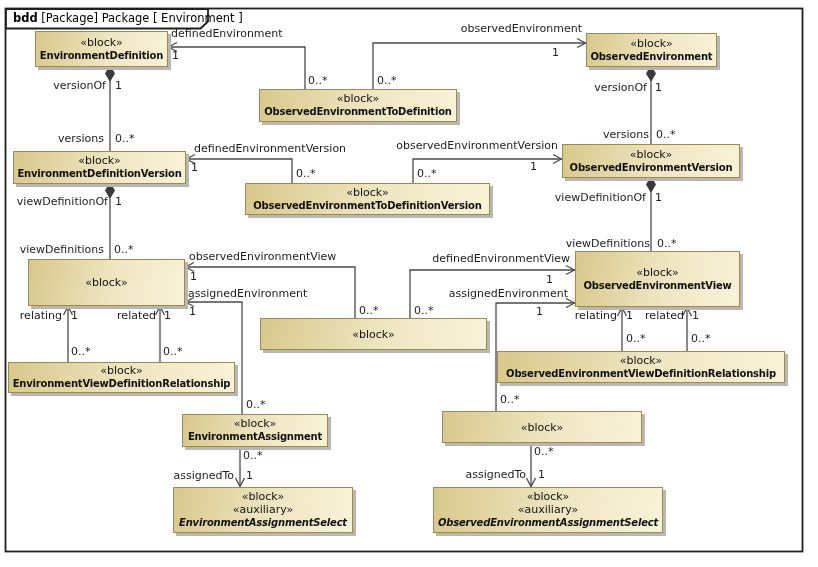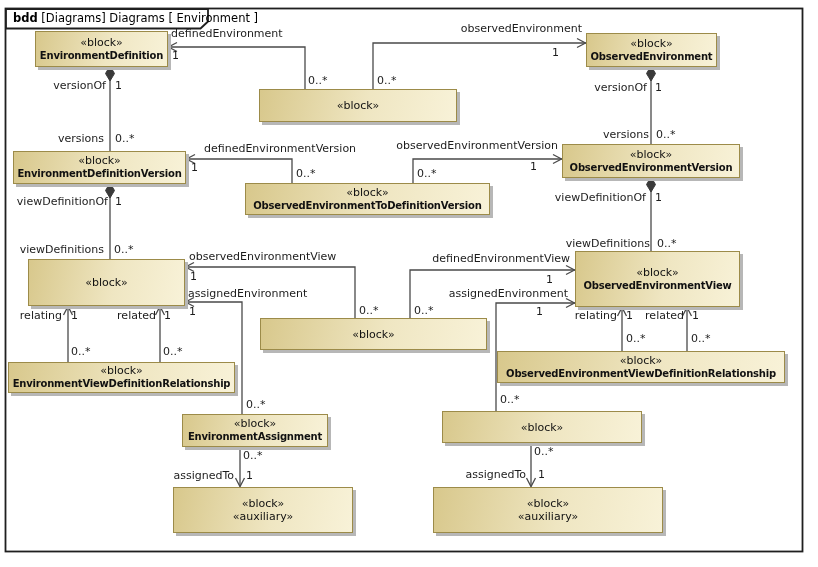--- a/index.html
+++ b/index.html
@@ -101,32 +101,33 @@
     <g>
       <path d="M240,447 V486.5"></path>
       <path d="M235.5,478 L240,486.5 L244.5,478"></path>
     </g>
     <g>
       <path d="M531,443 V486.5"></path>
       <path d="M526.5,478 L531,486.5 L535.5,478"></path>
     </g>
   </svg>
 
-  <span class="tabtext"><span class="b">bdd</span>&nbsp;<span>[Diagrams] Diagrams [ Environment ]</span></span>
+  <span class="tabtext"><span class="b">bdd</span>&nbsp;<span>[Package] Package [ Environment ]</span></span>
 
   <div class="block" style="left:35px;top:31px;width:133px;height:36px">
     <div class="stereo">«block»</div>
     <div class="bname">EnvironmentDefinition</div>
   </div>
   <div class="block" style="left:586px;top:33px;width:131px;height:34px">
     <div class="stereo">«block»</div>
     <div class="bname">ObservedEnvironment</div>
   </div>
   <div class="block" style="left:259px;top:89px;width:198px;height:33px">
     <div class="stereo">«block»</div>
+    <div class="bname">ObservedEnvironmentToDefinition</div>
   </div>
   <div class="block" style="left:13px;top:151px;width:173px;height:33px">
     <div class="stereo">«block»</div>
     <div class="bname">EnvironmentDefinitionVersion</div>
   </div>
   <div class="block" style="left:562px;top:144px;width:178px;height:34px">
     <div class="stereo">«block»</div>
     <div class="bname">ObservedEnvironmentVersion</div>
   </div>
   <div class="block" style="left:245px;top:183px;width:245px;height:32px">
@@ -154,24 +155,26 @@
   <div class="block" style="left:182px;top:414px;width:146px;height:33px">
     <div class="stereo">«block»</div>
     <div class="bname">EnvironmentAssignment</div>
   </div>
   <div class="block" style="left:442px;top:411px;width:200px;height:32px">
     <div class="stereo">«block»</div>
   </div>
   <div class="block aux" style="left:173px;top:487px;width:180px;height:46px">
     <div class="stereo">«block»</div>
     <div class="stereo">«auxiliary»</div>
+    <div class="bname">EnvironmentAssignmentSelect</div>
   </div>
   <div class="block aux" style="left:433px;top:487px;width:230px;height:46px">
     <div class="stereo">«block»</div>
     <div class="stereo">«auxiliary»</div>
+    <div class="bname">ObservedEnvironmentAssignmentSelect</div>
   </div>
 
   <span class="lbl" style="right:712px;top:79px">versionOf</span>
   <span class="lbl" style="left:115px;top:79px">1</span>
   <span class="lbl" style="right:714px;top:132px">versions</span>
   <span class="lbl" style="left:115px;top:132px">0..*</span>
 
   <span class="lbl" style="right:171px;top:81px">versionOf</span>
   <span class="lbl" style="left:655px;top:81px">1</span>
   <span class="lbl" style="right:169px;top:128px">versions</span>
@@ -188,21 +191,21 @@
   <span class="lbl" style="left:657px;top:237px">0..*</span>
 
   <span class="lbl" style="left:171px;top:27px">definedEnvironment</span>
   <span class="lbl" style="left:172px;top:49px">1</span>
   <span class="lbl" style="left:308px;top:74px">0..*</span>
 
   <span class="lbl" style="right:236px;top:22px">observedEnvironment</span>
   <span class="lbl" style="left:552px;top:46px">1</span>
   <span class="lbl" style="left:377px;top:74px">0..*</span>
 
-  <span class="lbl" style="left:204px;top:142px">definedEnvironmentVersion</span>
+  <span class="lbl" style="left:194px;top:142px">definedEnvironmentVersion</span>
   <span class="lbl" style="left:191px;top:161px">1</span>
   <span class="lbl" style="left:296px;top:167px">0..*</span>
 
   <span class="lbl" style="right:260px;top:139px">observedEnvironmentVersion</span>
   <span class="lbl" style="left:530px;top:160px">1</span>
   <span class="lbl" style="left:417px;top:167px">0..*</span>
 
   <span class="lbl" style="left:189px;top:250px">observedEnvironmentView</span>
   <span class="lbl" style="left:190px;top:270px">1</span>
   <span class="lbl" style="left:359px;top:304px">0..*</span>

